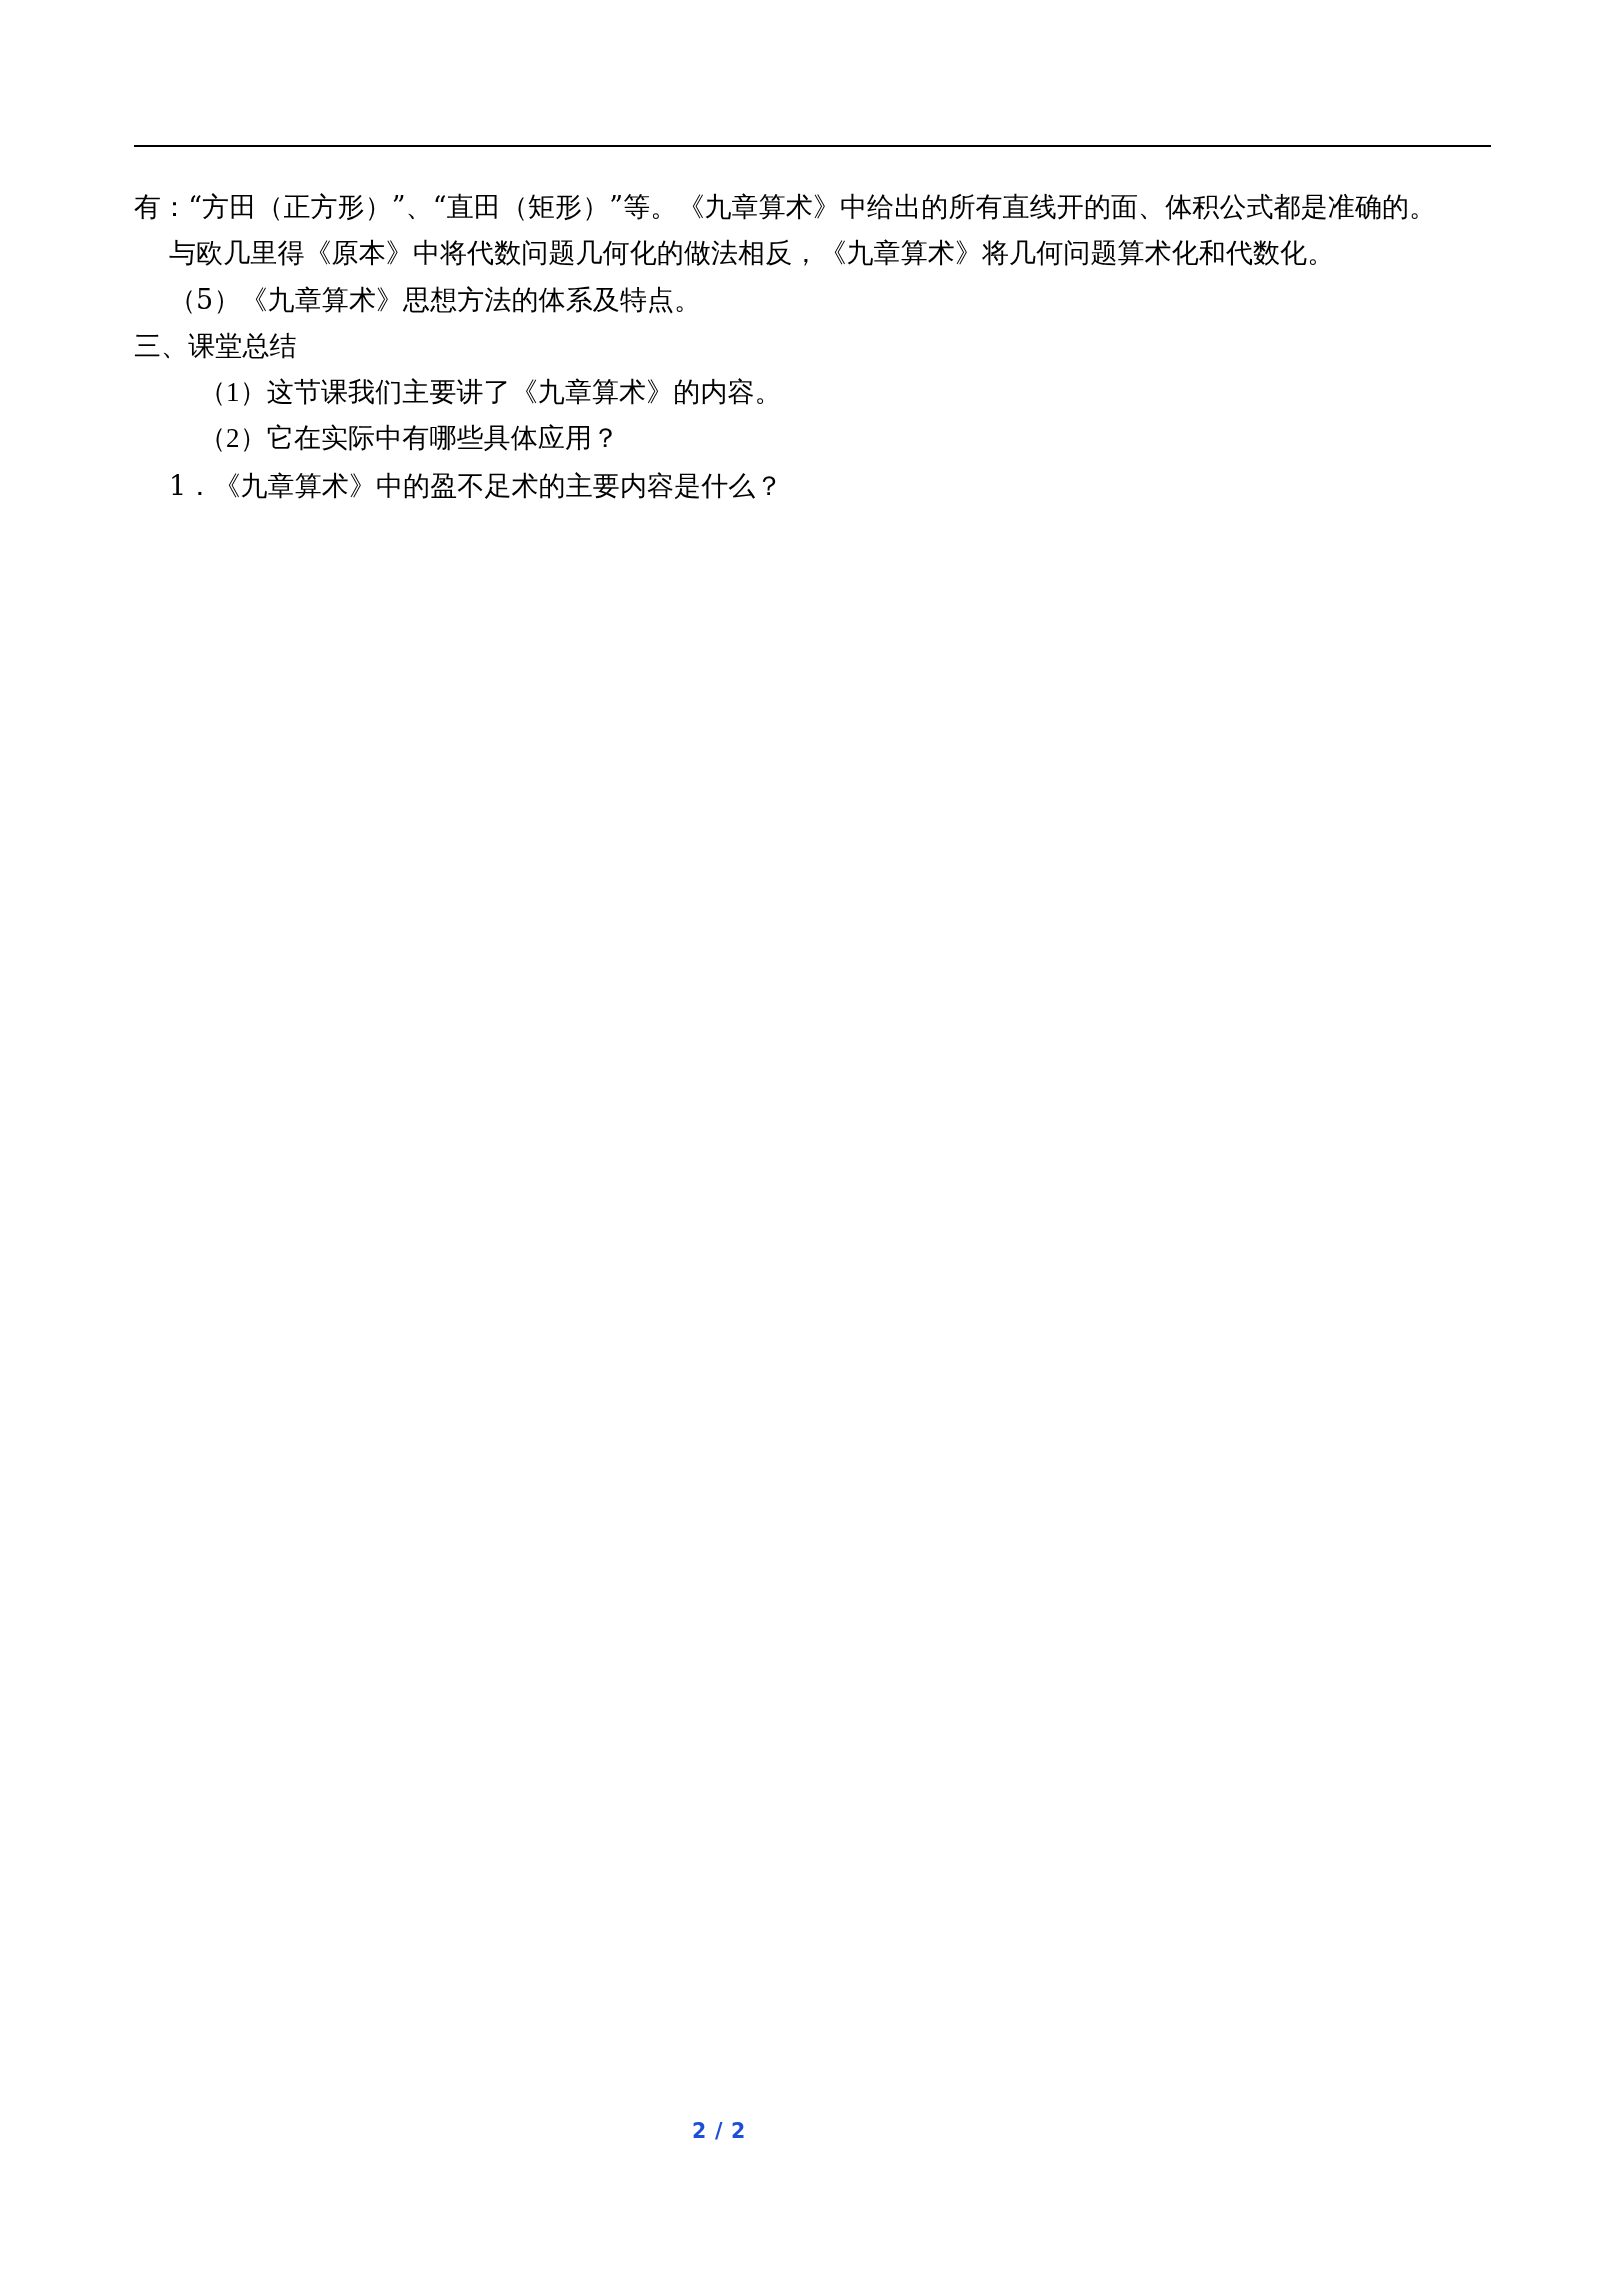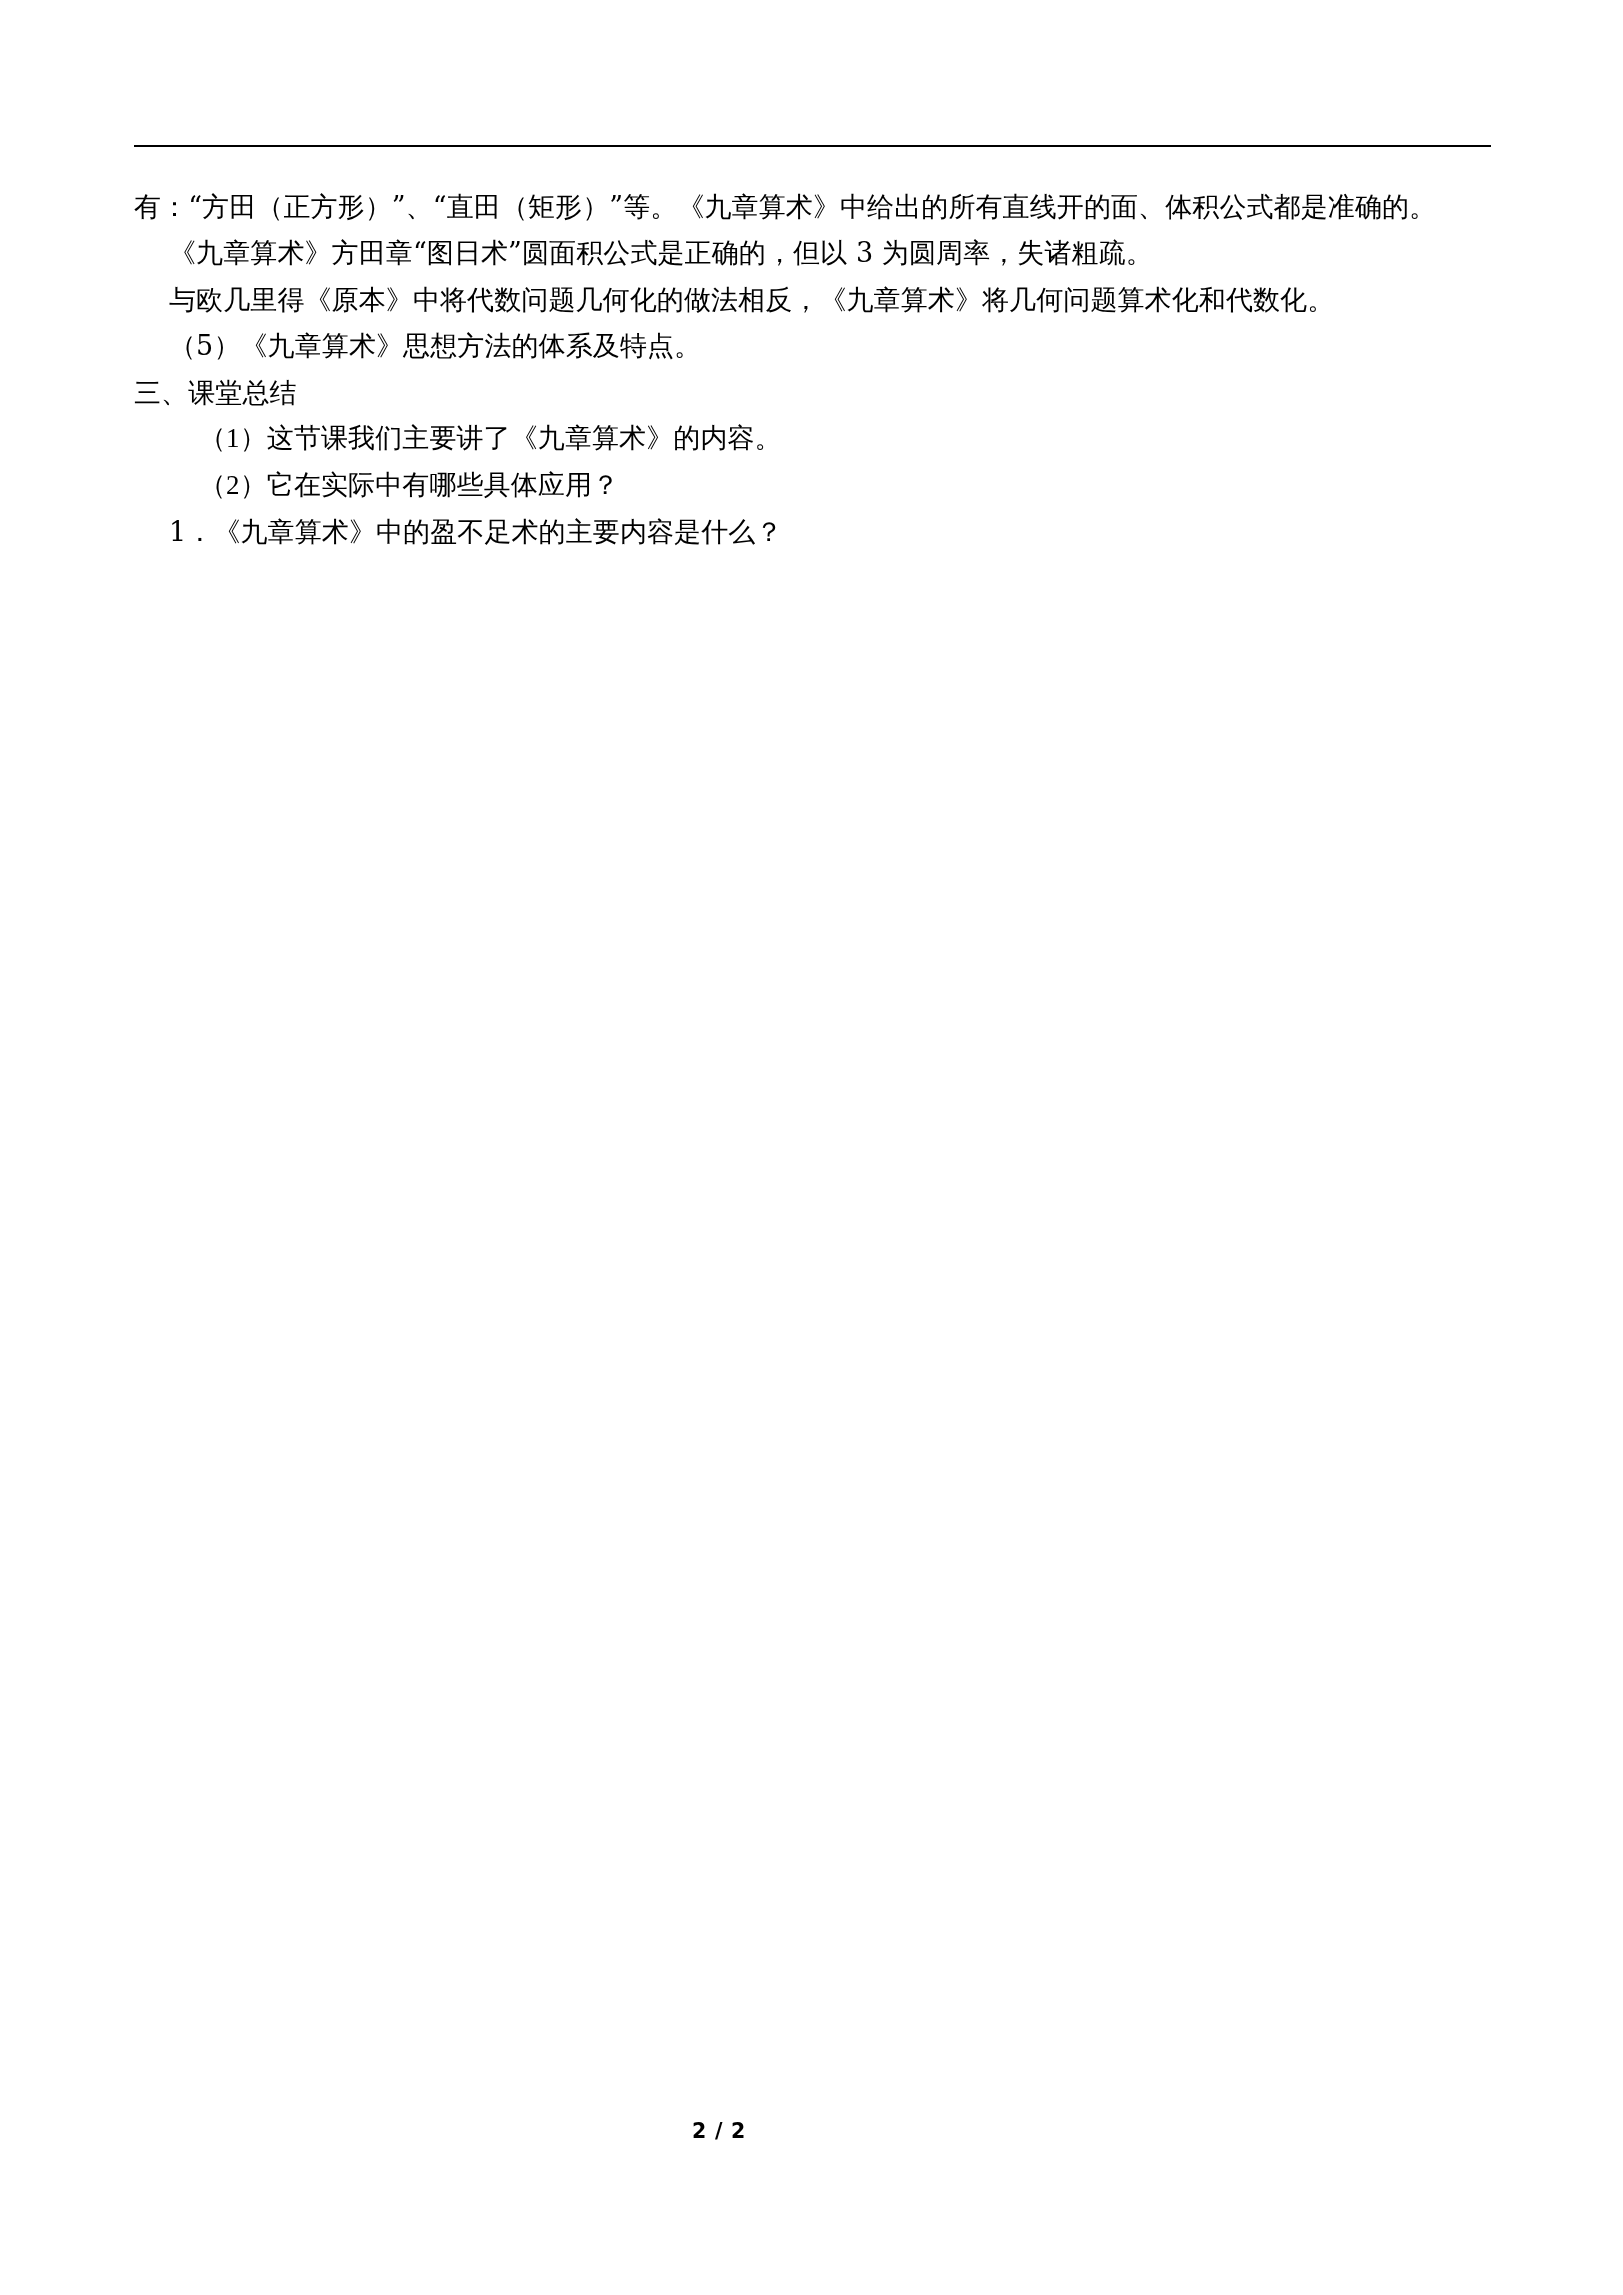--- a/index.html
+++ b/index.html
@@ -51,33 +51,32 @@
   .footer {
     position: absolute;
     left: 0;
     top: 2119px;
     width: 1438px;
     text-align: center;
     font-family: "DejaVu Sans", "Liberation Sans", sans-serif;
     font-size: 20.5px;
     font-weight: bold;
     letter-spacing: 0.7px;
-    color: #000000;
+    color: #1d4ed8;
   }
 </style>
 </head>
 <body>
 
 <div class="page">
 
   <div class="header-rule"></div>
 
   <div class="content">
     <p class="indent-none blk">有：“方田（正方形）”、“直田（矩形）”等。《九章算术》中给出的所有直线开的面、体积公式都是准确的。</p>
-    <p class="indent1 blk">《九章算术》方田章“图日术”圆面积公式是正确的，但以 3 为圆周率，失诸粗疏。</p>
     <p class="indent1 blk">与欧几里得《原本》中将代数问题几何化的做法相反，《九章算术》将几何问题算术化和代数化。</p>
     <p class="indent1 blk">（5）《九章算术》思想方法的体系及特点。</p>
     <p class="indent-none blk">三、课堂总结</p>
     <p class="indent2 blk">（1）这节课我们主要讲了《九章算术》的内容。</p>
     <p class="indent2 blk">（2）它在实际中有哪些具体应用？</p>
     <p class="indent1 blk">1．《九章算术》中的盈不足术的主要内容是什么？</p>
   </div>
 
   <div class="footer">2 / 2</div>
 

